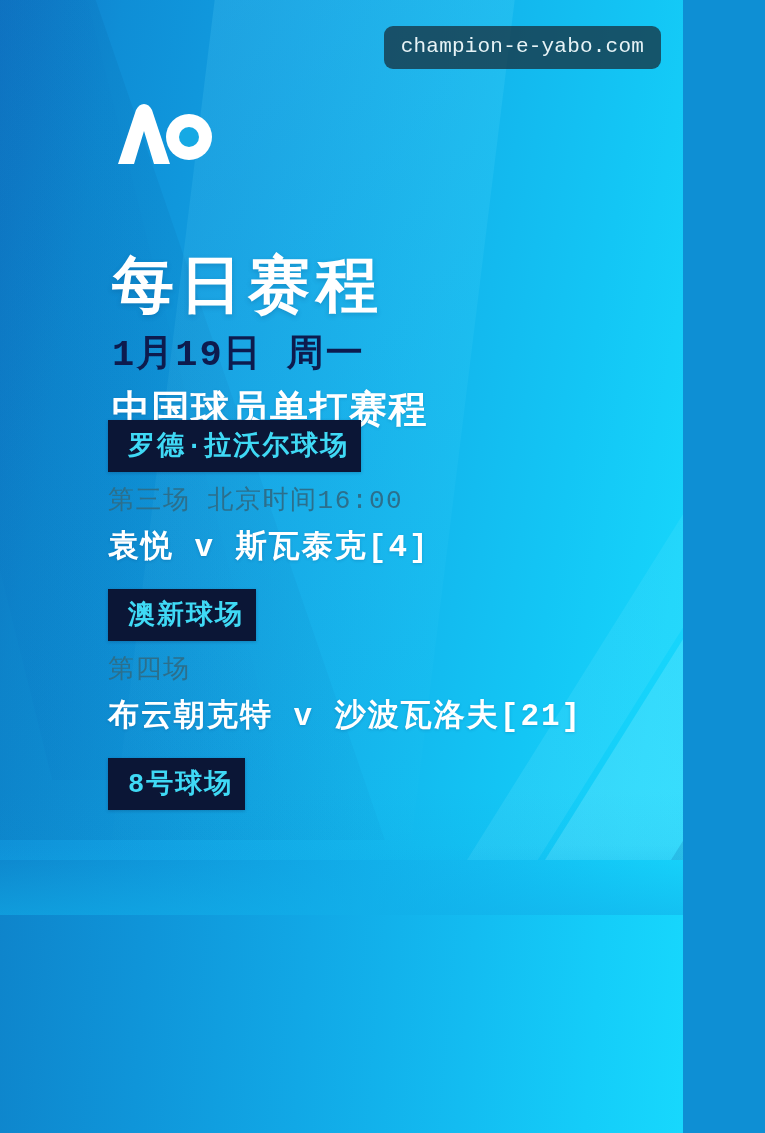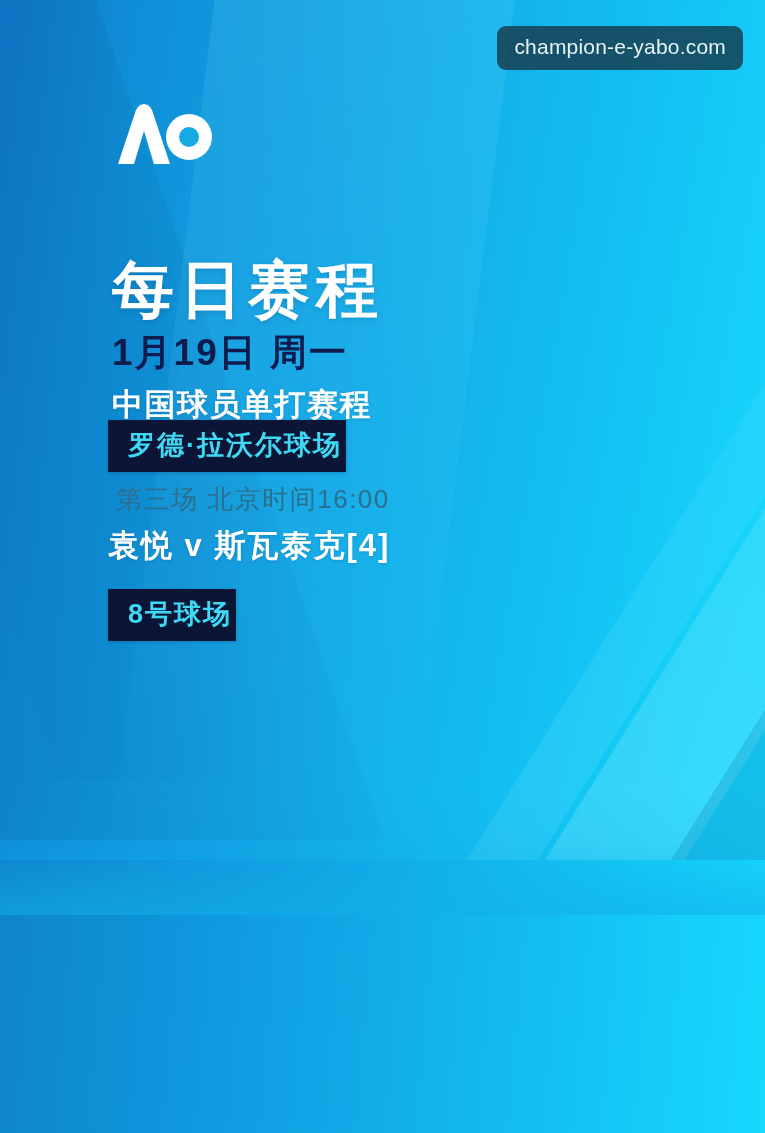--- a/index.html
+++ b/index.html
@@ -6,31 +6,32 @@
     margin: 0;
     padding: 0;
     background: #0e8fd4;
   }
   body {
     font-family: "Liberation Sans", "DejaVu Sans", sans-serif;
   }
 
   #poster {
     position: relative;
-    width: 765px;
+    width: 683px;
     height: 1133px;
     overflow: hidden;
     background: linear-gradient(100deg,
         #1176c8 0%,
         #0f8ed6 14%,
         #11a0e2 34%,
         #13b4ec 55%,
         #13c6f5 74%,
         #16d4fb 88%,
         #1ad9fd 100%);
+    font-family: Liberation Mono, monospace;
   }
 
   
   .bands {
     position: absolute;
     inset: 0;
     overflow: hidden;
     pointer-events: none;
   }
 
@@ -147,21 +148,21 @@
   .date-line {
     margin-top: 4px;
     font-size: 37px;
     font-weight: bold;
     color: #0d1b4e;
     letter-spacing: 2px;
     white-space: nowrap;
   }
   .sub-title {
     margin-top: 6px;
-    font-size: 31px;
+    font-size: 38px;
     font-weight: bold;
     color: #ffffff;
     letter-spacing: 1.5px;
     text-shadow: 0 1px 3px rgba(0,60,110,0.2);
     white-space: nowrap;
   }
 
   
   .sections {
     position: absolute;
@@ -171,31 +172,30 @@
   }
   .section { margin-bottom: 22px; }
 
   .venue-badge {
     display: inline-block;
     background: #0b1636;
     color: #3fd9f5;
     font-size: 27px;
     font-weight: bold;
     letter-spacing: 2px;
-    padding: 7px 4px 9px 20px;
+    padding: 7px 12px 9px 20px;
     white-space: nowrap;
     box-shadow: 0 1px 3px rgba(0,40,80,0.25);
   }
   .match-info {
     margin-top: 10px;
     font-size: 26px;
     color: #2c6f8c;
     letter-spacing: 1.5px;
     white-space: nowrap;
-    margin-left: 8px;
   }
   .match-players {
     margin-top: 8px;
     font-size: 31px;
     font-weight: bold;
     color: #ffffff;
     letter-spacing: 2px;
     text-shadow: 0 1px 3px rgba(0,60,110,0.22);
     white-space: nowrap;
   }
@@ -238,20 +238,25 @@
     </div>
 
     <div class="sections">
 
       <div class="section">
         <div class="venue-badge">罗德·拉沃尔球场</div>
         <div class="match-info">第三场 北京时间16:00</div>
         <div class="match-players">袁悦 v 斯瓦泰克[4]</div>
       </div>
 
+      <div class="section">
+        <div class="venue-badge">澳新球场</div>
+        <div class="match-info">第四场</div>
+        <div class="match-players">布云朝克特 v 沙波瓦洛夫[21]</div>
+      </div>
 
       <div class="section">
         <div class="venue-badge">8号球场</div>
       </div>
 
     </div>
   </div>
 </div>
 
 </body></html>

